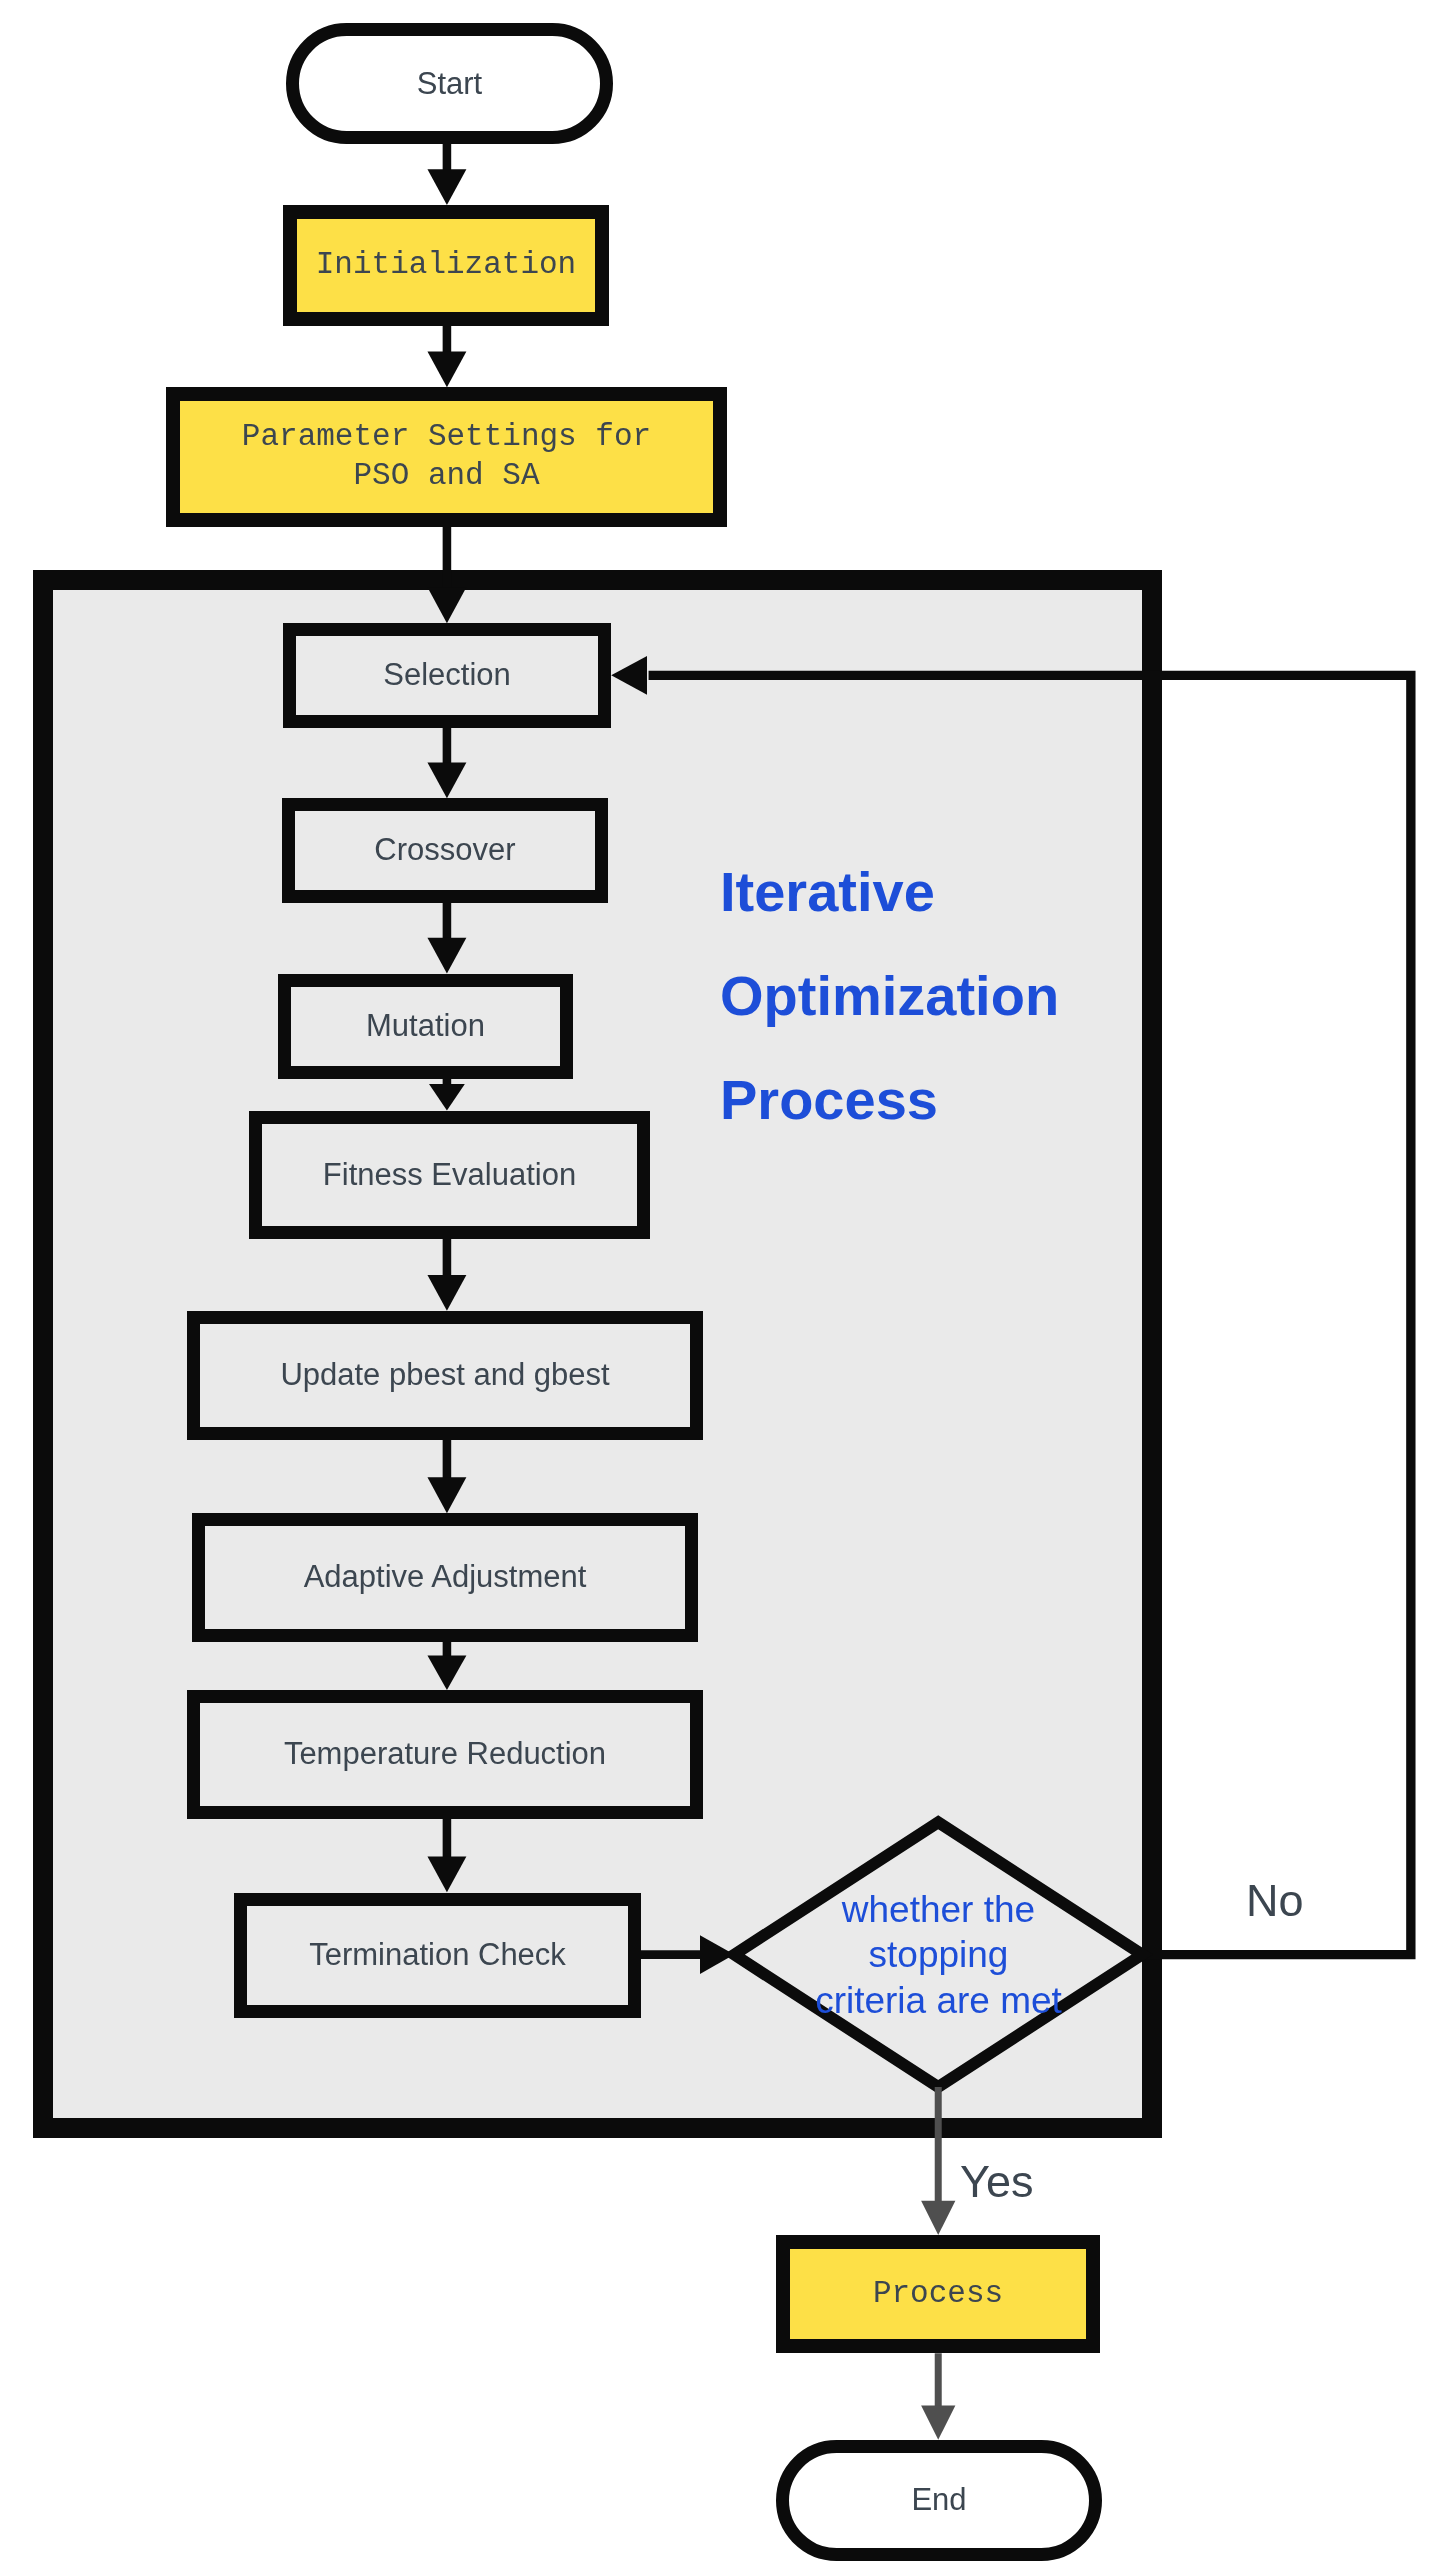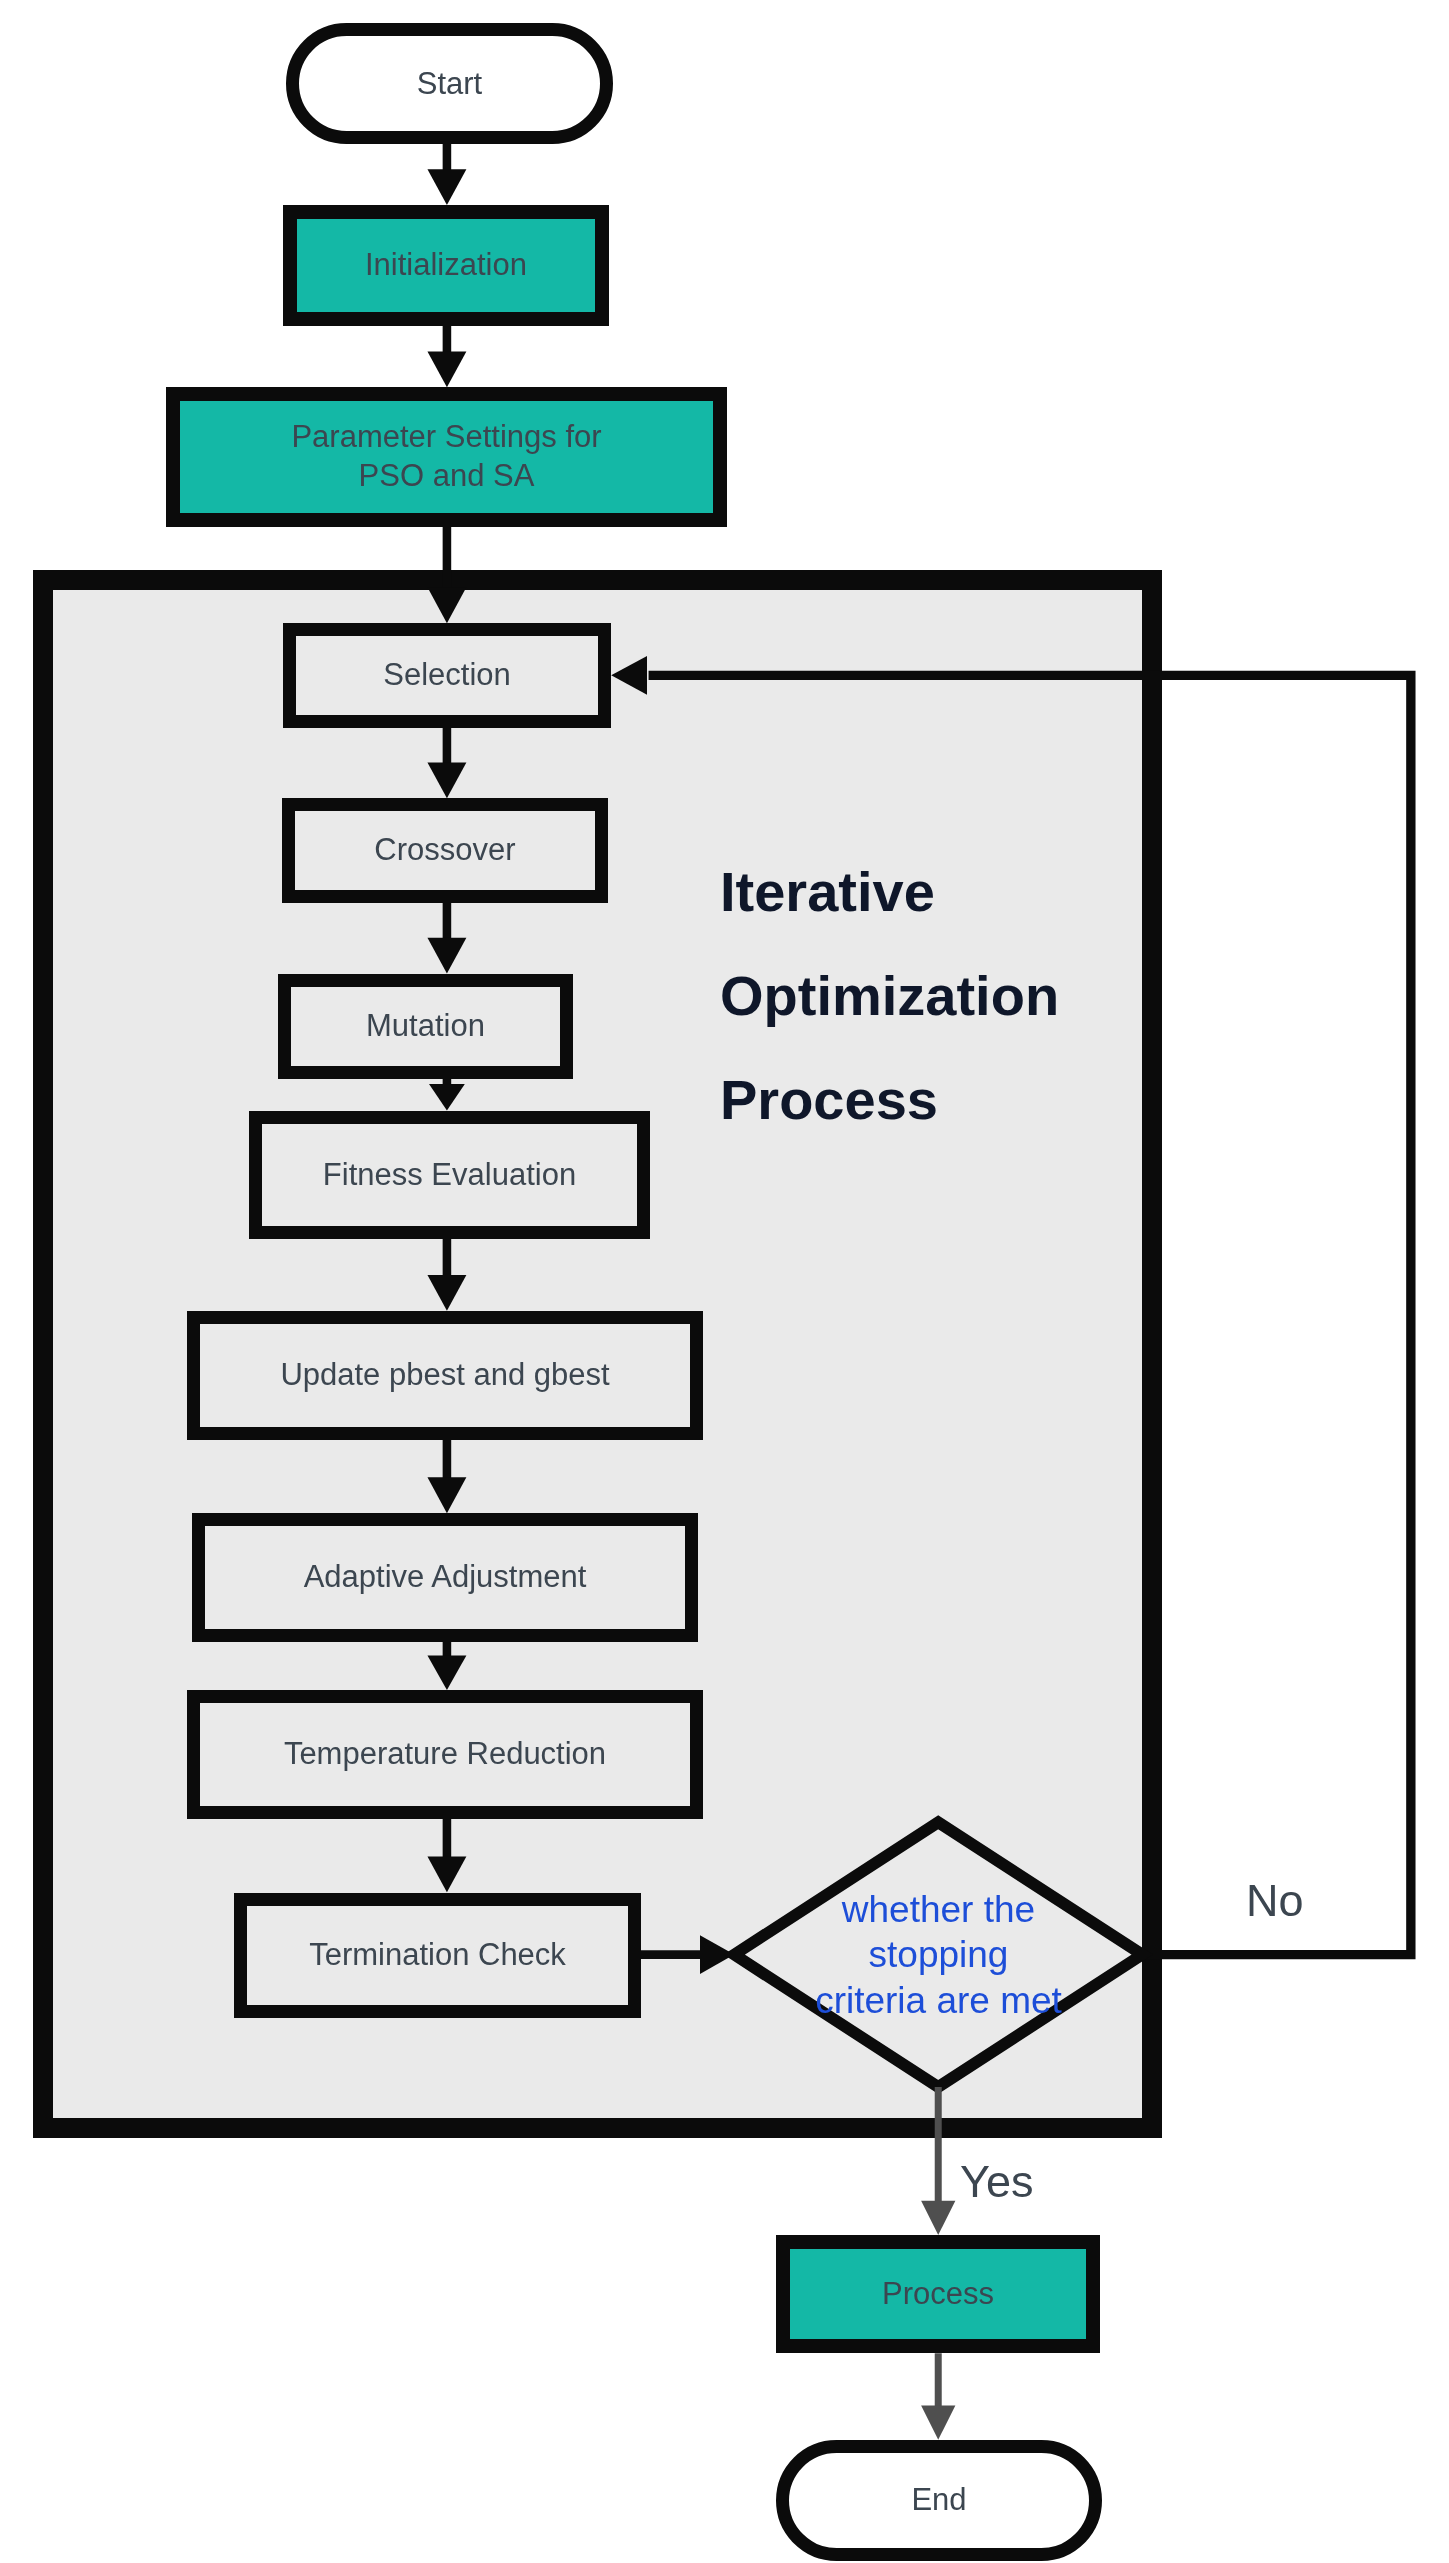--- a/index.html
+++ b/index.html
@@ -28,42 +28,42 @@
     align-items: center;
     justify-content: center;
     text-align: center;
     color: #3c4650;
     font-size: 31px;
     line-height: 1.25;
     z-index: 3;
     white-space: pre-line;
   }
   .nowrap { white-space: nowrap; }
-  .rect-outer { background: #14b8a6; border: 14px solid #0b0b0b; }
+  .rect-outer { background: #fde047; border: 14px solid #0b0b0b; font-family: Liberation Mono, monospace; }
   .rect-inner { background: #eaeaea; border: 13.2px solid #0b0b0b; }
   .oval { background: #ffffff; border: 13.2px solid #0b0b0b; border-radius: 70px; }
   .diamond-text {
     position: absolute;
     left: 767px; top: 1885px;
     width: 343px; height: 140px;
     display: flex; align-items: center; justify-content: center;
     text-align: center;
     font-size: 37px; line-height: 1.22;
     color: #1d4ed8;
     z-index: 4;
     white-space: pre-line;
   }
   .container-title {
     position: absolute;
     left: 720px; top: 840px;
     width: 561px;
     font-size: 56px;
     font-weight: 700;
     line-height: 104px;
-    color: #0f172a;
+    color: #1d4ed8;
     z-index: 3;
     white-space: pre-line;
   }
   .edge-label {
     position: absolute;
     font-size: 45px;
     color: #3c4650;
     z-index: 4;
     white-space: nowrap;
   }

